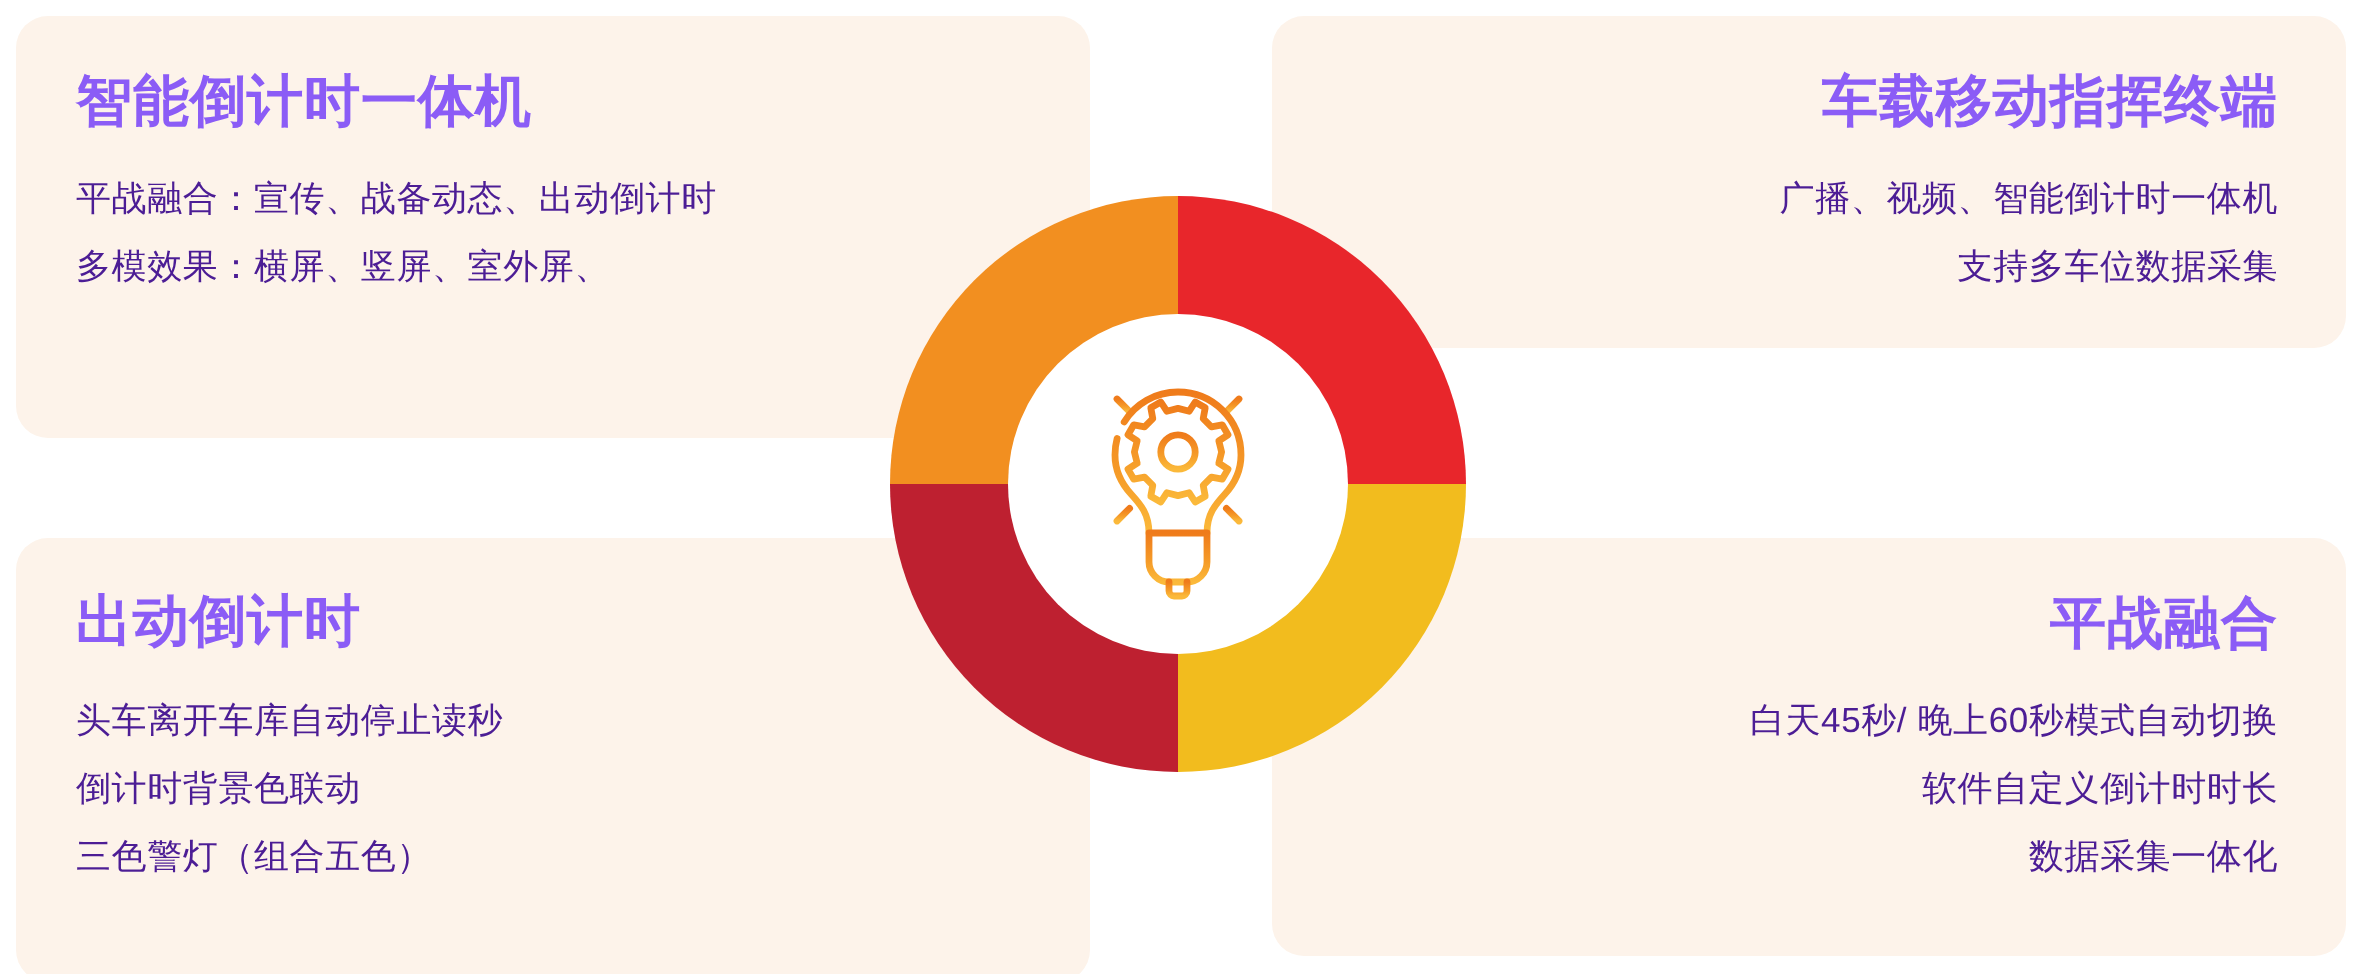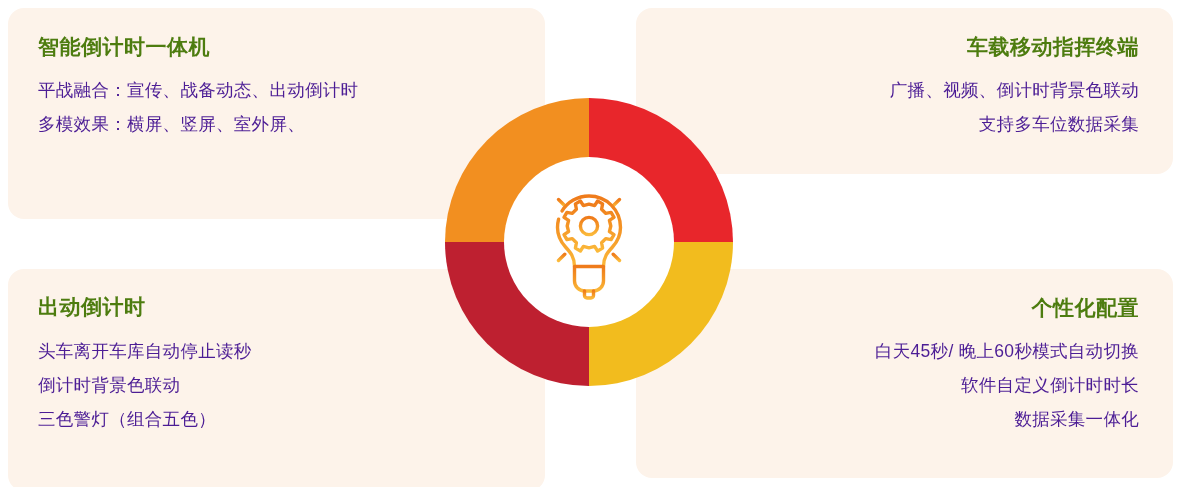--- a/index.html
+++ b/index.html
@@ -32,22 +32,22 @@
     padding: 26px 30px 24px 30px;
     display: flex;
     flex-direction: column;
   }
   .card.tl { left: 8px;   top: 8px;   width: 537px; height: 211px; align-items: flex-start; text-align: left; }
   .card.tr { left: 636px; top: 8px;   width: 537px; height: 166px; align-items: flex-end;   text-align: right; padding-right: 34px; }
   .card.bl { left: 8px;   top: 269px; width: 537px; height: 222px; align-items: flex-start; text-align: left; font-family: Liberation Serif, serif; }
   .card.br { left: 636px; top: 269px; width: 537px; height: 209px; align-items: flex-end;   text-align: right; padding-right: 34px; }
 
   .card-title {
-    color: #4d7c0f;
-    font-size: 21px;
+    color: #8b5cf6;
+    font-size: 28px;
     font-weight: bold;
     line-height: 1.2;
     letter-spacing: 0.5px;
     margin: 0 0 16px 0;
     white-space: nowrap;
     text-align: center;
   }
   .card-lines {
     display: flex;
     flex-direction: column;
@@ -89,36 +89,36 @@
     <div class="card-title">智能倒计时一体机</div>
     <div class="card-lines">
       <div class="card-line">平战融合：宣传、战备动态、出动倒计时</div>
       <div class="card-line">多模效果：横屏、竖屏、室外屏、</div>
     </div>
   </div>
 
   <div class="card tr">
     <div class="card-title">车载移动指挥终端</div>
     <div class="card-lines">
-      <div class="card-line">广播、视频、倒计时背景色联动</div>
+      <div class="card-line">广播、视频、智能倒计时一体机</div>
       <div class="card-line">支持多车位数据采集</div>
     </div>
   </div>
 
   <div class="card bl">
     <div class="card-title">出动倒计时</div>
     <div class="card-lines">
       <div class="card-line">头车离开车库自动停止读秒</div>
       <div class="card-line">倒计时背景色联动</div>
       <div class="card-line">三色警灯（组合五色）</div>
     </div>
   </div>
 
   <div class="card br">
-    <div class="card-title">个性化配置</div>
+    <div class="card-title">平战融合</div>
     <div class="card-lines">
       <div class="card-line">白天45秒/ 晚上60秒模式自动切换</div>
       <div class="card-line">软件自定义倒计时时长</div>
       <div class="card-line">数据采集一体化</div>
     </div>
   </div>
 
   <div id="donut-wrap">
     <svg id="donut-svg" viewBox="0 0 288 288" xmlns="http://www.w3.org/2000/svg">
       <g id="donut-segments">

